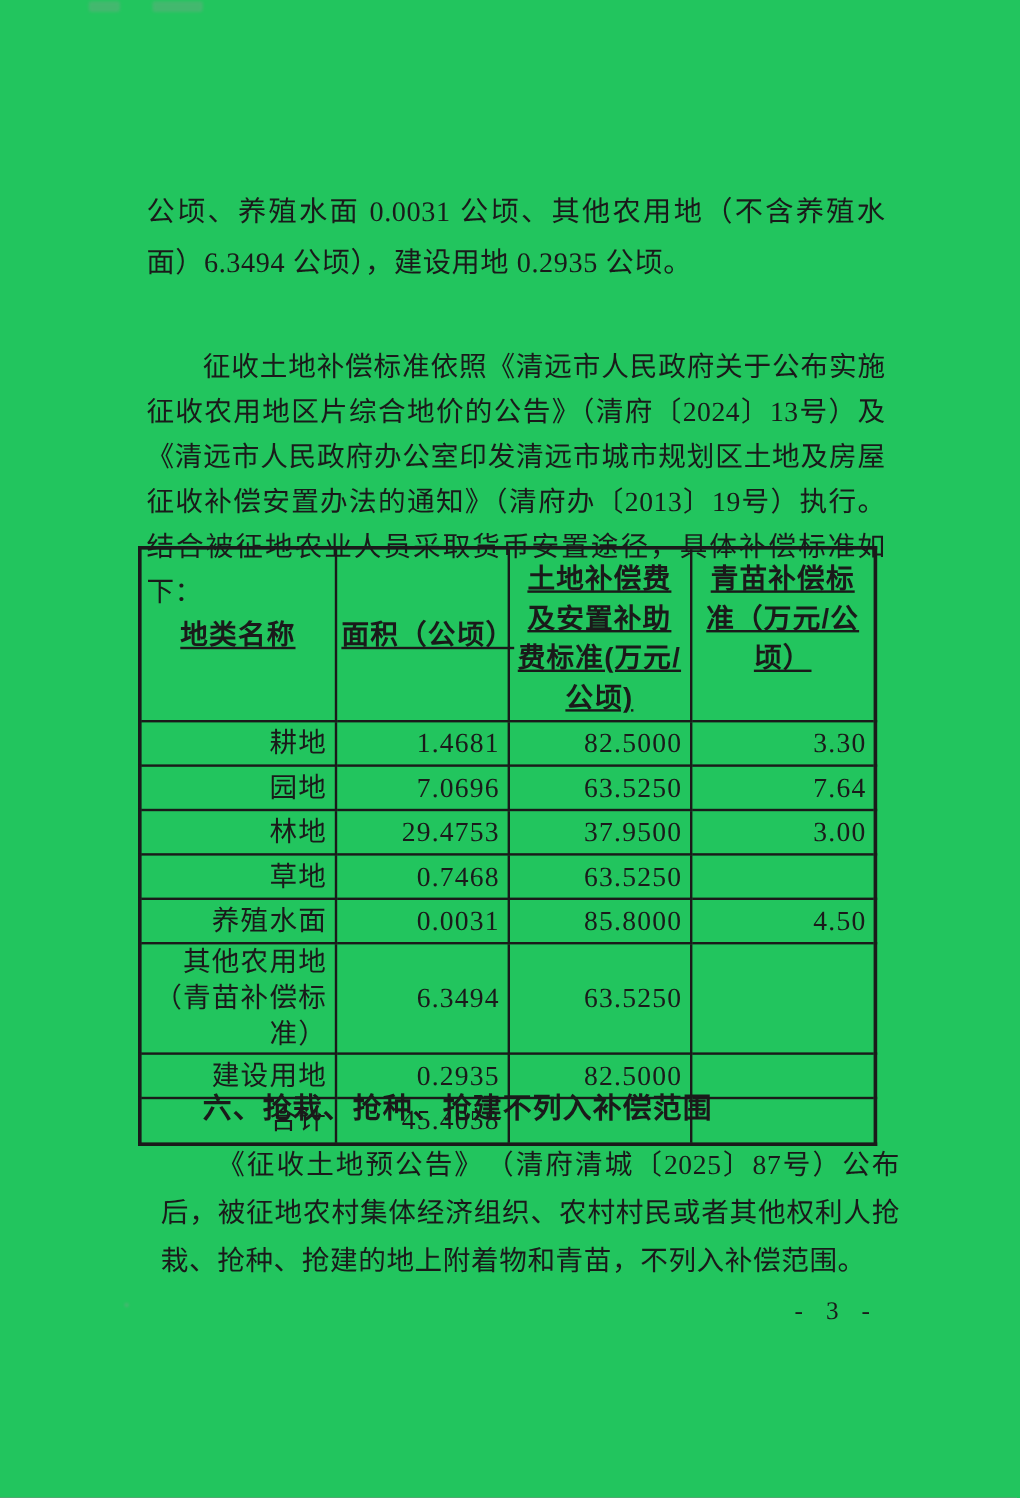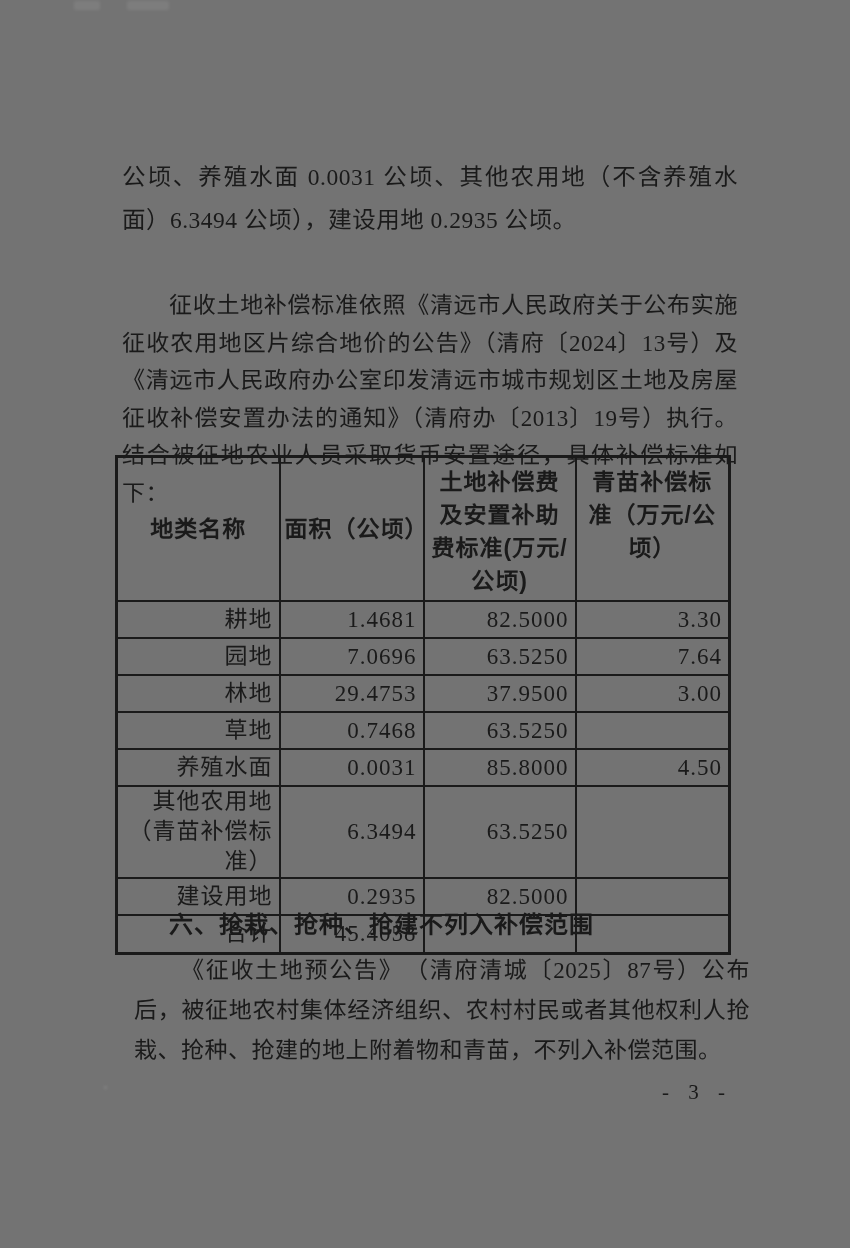--- a/index.html
+++ b/index.html
@@ -1,21 +1,21 @@
 <!DOCTYPE html>
 <html lang="zh-CN"><head>
 <meta charset="utf-8">
 <style>
   html,body{margin:0;padding:0;}
   body{background:#888;}
   .page{
     position:relative;
     width:850px;height:1248px;
     margin:0 auto;
-    background:#737373;
+    background:#22c55e;
     overflow:hidden;
     font-family:"Liberation Serif","DejaVu Serif",serif;
     color:#1a1a1a;
   }
   .abs{position:absolute;}
   .para{
     left:122px;width:616px;
     font-size:23px;
     text-align:justify;
     text-justify:inter-ideograph;
@@ -48,20 +48,21 @@
   table.comp{border-width:3px;}
   table.comp th{
     font-family:"Liberation Sans","DejaVu Sans",sans-serif;
     font-weight:bold;
     font-size:23px;
     line-height:33px;
     text-align:center;
     vertical-align:middle;
     padding:2px 4px;
     letter-spacing:1px;
+    text-decoration:underline;
   }
   table.comp th.th-top{vertical-align:top;padding-top:8px;}
   table.comp td{
     font-size:23px;
     line-height:30px;
     text-align:right;
     vertical-align:middle;
     padding:0 6px;
     letter-spacing:1px;
   }

